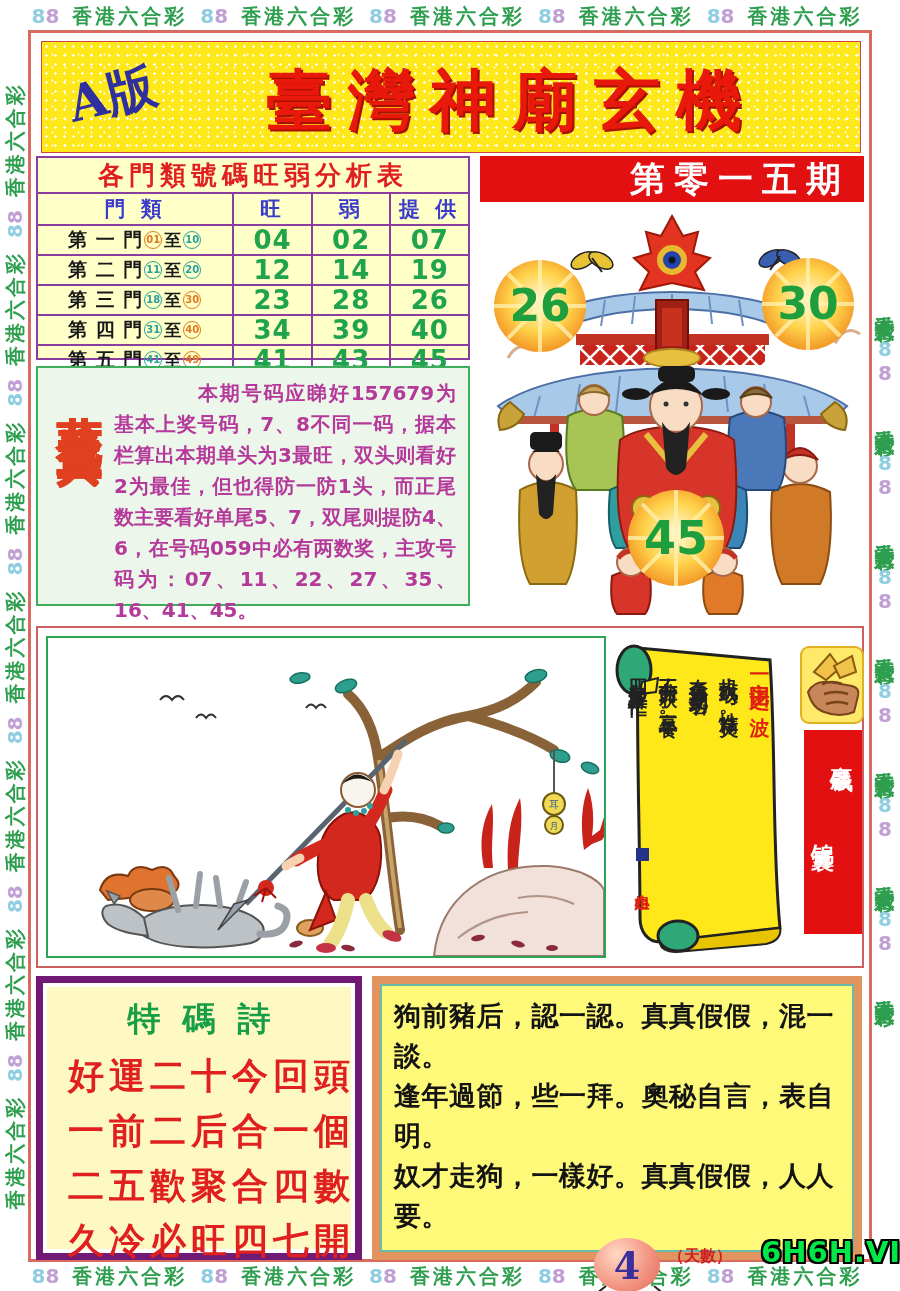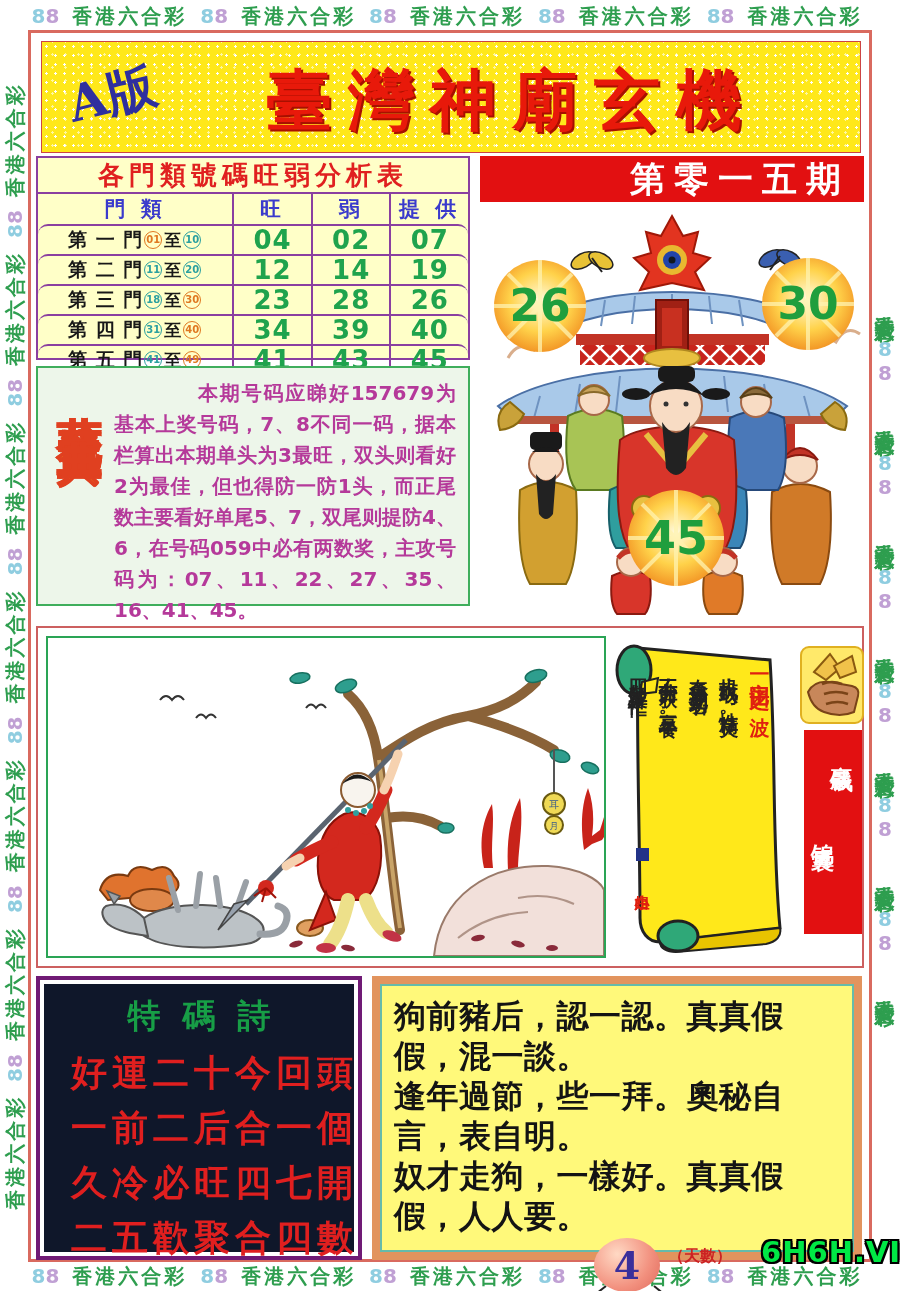--- a/index.html
+++ b/index.html
@@ -29,21 +29,21 @@
   .main-title{position:absolute;left:130px;top:14px;width:680px;text-align:center;font-size:66px;font-weight:bold;color:#E8190A;letter-spacing:16px;font-family:"DejaVu Serif","Liberation Serif",serif;text-shadow:2px 2px 0 #A81000;}
 
   
   .tbox{position:absolute;left:5px;top:123px;width:434px;height:204px;background:#FFFFC8;border:2px solid #8A3FA0;box-sizing:border-box;}
   .ttitle{height:34px;line-height:34px;text-align:center;font-size:26px;font-weight:bold;color:#E02020;letter-spacing:5px;}
   .trow{display:flex;border-top:2px solid #8A3FA0;}
   .cell{box-sizing:border-box;border-left:2px solid #8A3FA0;display:flex;align-items:center;justify-content:center;}
   .cell:first-child{border-left:none;}
   .c-gate{width:202px;}
   .c-n{width:81.6px;}
-  .h28{height:28px;border-radius:10px;} .h30{height:30px;}
+  .h28{height:28px;} .h30{height:30px;}
   .hdr{font-size:21px;font-weight:bold;color:#3A3ACC;letter-spacing:4px;}
   .gate-txt{font-size:19px;font-weight:bold;color:#181818;letter-spacing:1px;}
   .circ{display:inline-block;width:18px;height:18px;line-height:16px;border-radius:50%;font-size:10px;font-weight:bold;text-align:center;box-sizing:border-box;margin:0 1px;}
   .circ.o{border:1.5px solid #E07820;color:#E07820;}
   .circ.t{border:1.5px solid #2AA0A0;color:#2AA0A0;}
   .zhi{font-size:17px;font-weight:bold;color:#181818;margin:0 1px;}
   .gnum{font-size:26px;font-weight:bold;color:#1FA34D;letter-spacing:1px;}
 
   
   .kbox{position:absolute;left:5px;top:333px;width:434px;height:240px;background:#EDF6EA;border:2px solid #3FAE5C;box-sizing:border-box;display:flex;}
@@ -65,28 +65,28 @@
   .scol.title{font-size:20px;color:#E02010;}
   .sig{position:absolute;left:34px;top:216px;writing-mode:vertical-rl;text-orientation:upright;font-size:15px;font-weight:bold;color:#E02010;}
   .sig .sq{display:inline-block;width:13px;height:13px;background:#223388;margin-bottom:4px;}
   .pouch-icon{position:absolute;left:762px;top:18px;width:64px;height:78px;}
   .pouch-banner{position:absolute;left:766px;top:102px;width:58px;height:204px;background:#E21011;}
   .pouch-banner span{position:absolute;writing-mode:vertical-rl;text-orientation:upright;color:#ffffff;font-size:23px;font-weight:bold;letter-spacing:4px;}
   .pw-top{right:4px;top:18px;}
   .pw-bottom{left:4px;top:96px;}
 
   
-  .poem{position:absolute;left:5px;top:943px;width:326px;height:284px;background:#0f172a;border:4px solid #701a75;box-shadow:inset 0 0 0 4px #ffffff;box-sizing:border-box;text-align:center;}
+  .poem{position:absolute;left:5px;top:943px;width:326px;height:284px;background:#fef9c3;border:7px solid #701a75;box-shadow:inset 0 0 0 4px #ffffff;box-sizing:border-box;text-align:center;}
   .ptitle{margin-top:14px;font-size:33px;font-weight:bold;color:#179E46;letter-spacing:22px;text-indent:22px;font-family:"DejaVu Serif","Liberation Serif",serif;}
   .pline{font-size:36px;font-weight:bold;color:#E01F1F;letter-spacing:5px;line-height:55px;font-family:"DejaVu Serif","Liberation Serif",serif;}
   .plines{margin-top:6px;text-align:right;}
 
   
   .riddle{position:absolute;left:341px;top:943px;width:490px;height:284px;background:#FFF97A;border:8px solid #E2945E;box-shadow:inset 0 0 0 2px #66BBAA;box-sizing:border-box;padding:12px 14px 0 14px;}
-  .rline{font-size:32px;font-weight:bold;color:#141414;line-height:40px;letter-spacing:0.5px;}
+  .rline{font-size:27px;font-weight:bold;color:#141414;line-height:40px;letter-spacing:0.5px;}
   .diagram{position:relative;height:140px;margin-top:2px;}
   .node{position:absolute;width:66px;height:54px;border-radius:50%;background:radial-gradient(circle at 35% 30%,#FFD9C4,#F2907E 60%,#E06A5C);display:flex;align-items:center;justify-content:center;font-size:38px;font-weight:bold;color:#3A2F9B;font-family:"DejaVu Serif","Liberation Serif",serif;}
   .n4{left:200px;top:0px;} .n8{left:42px;top:84px;} .n2{left:290px;top:88px;}
   .nlabel{position:absolute;font-size:16px;font-weight:bold;}
   .l-tian{left:274px;top:8px;color:#CC2222;}
   .l-di{left:-4px;top:118px;color:#1899CC;}
   .l-ren{left:362px;top:124px;color:#1FA34D;}
   .dlines{position:absolute;left:0;top:0;width:100%;height:100%;}
 
   
@@ -501,22 +501,22 @@
         <span class="pw-top">赢钱</span>
         <span class="pw-bottom">锦囊</span>
       </div>
     </div>
 
     <div class="poem">
       <div class="ptitle">特碼詩</div>
       <div class="plines">
         <div class="pline">好運二十今回頭</div>
         <div class="pline">一前二后合一個</div>
+        <div class="pline">二五歡聚合四數</div>
         <div class="pline">久冷必旺四七開</div>
-        <div class="pline">二五歡聚合四數</div>
       </div>
     </div>
 
     <div class="riddle">
       <div class="rline">狗前豬后，認一認。真真假假，混一談。</div>
       <div class="rline">逢年過節，些一拜。奧秘自言，表自明。</div>
       <div class="rline">奴才走狗，一樣好。真真假假，人人要。</div>
       <div class="diagram">
         <svg class="dlines" viewBox="0 0 442 140">
           <g stroke="#222" stroke-width="2">

